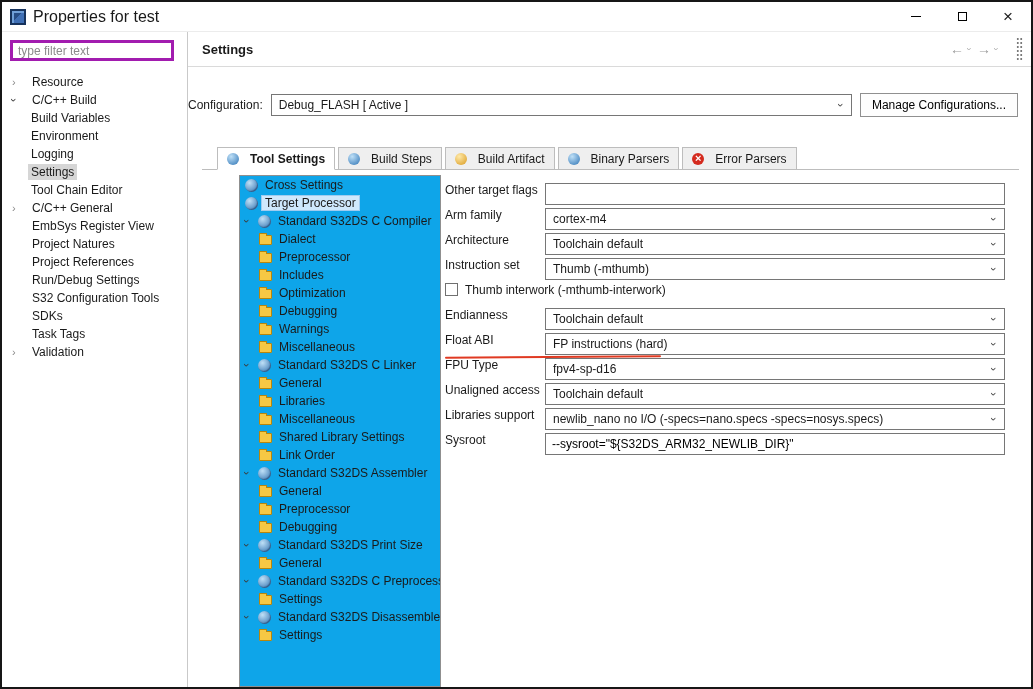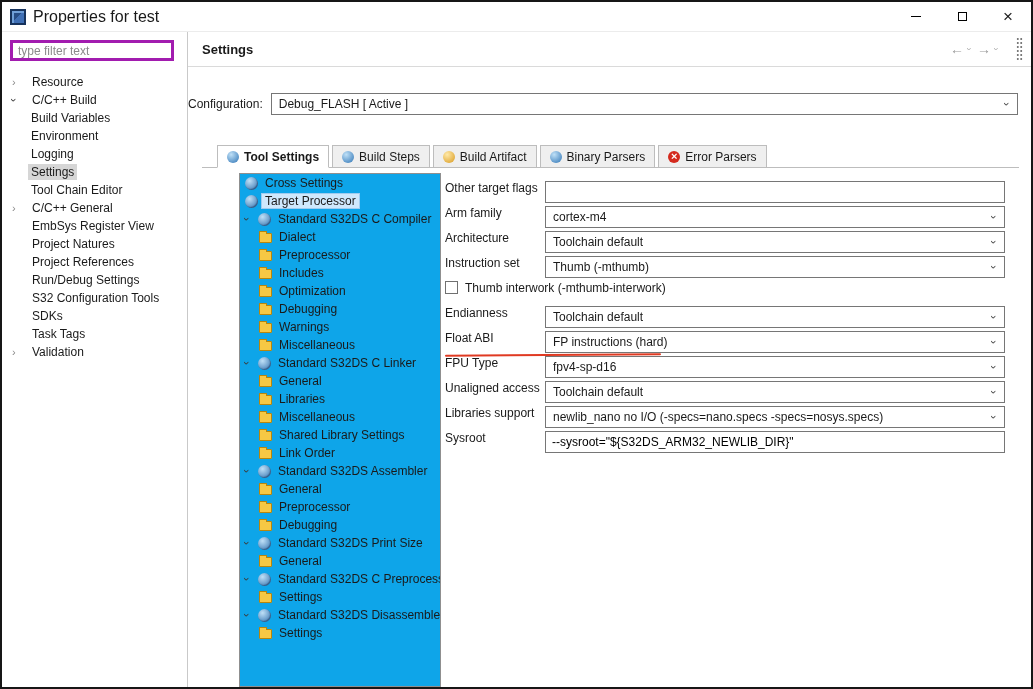--- a/index.html
+++ b/index.html
@@ -47,21 +47,21 @@
   .config-row { display:flex; align-items:center; gap:8px; margin:26px 13px 0 0; flex:none; }
   .combo { height:22px; border:1px solid #767676; background:#fff; display:flex; align-items:center; padding:0 2px 0 7px; min-width:0; }
   .combo .val { flex:1; overflow:hidden; white-space:nowrap; text-overflow:ellipsis; }
   .combo .caret { flex:none; width:16px; text-align:center; color:#474747; font-size:11px; }
   .combo .caret .g { display:inline-block; transform:rotate(90deg); }
   .config-row .combo { flex:1; }
   .btn { flex:none; height:24px; border:1px solid #8f8f8f; background:#fdfdfd; font:inherit; padding:0 11px; cursor:default; }
 
   .tabwrap { flex:1; display:flex; flex-direction:column; min-height:0; margin:30px 12px 0 14px; }
   .tabs { display:flex; margin-left:15px; margin-bottom:-1px; position:relative; z-index:2; gap:3px; flex:none; }
-  .tab { height:23px; display:flex; align-items:center; gap:5px; padding:0 9px; border:1px solid #bdbdbd; background:#efefef; cursor:default; white-space:nowrap; }
+  .tab { height:23px; display:flex; align-items:center; gap:11px; padding:0 9px; border:1px solid #bdbdbd; background:#efefef; cursor:default; white-space:nowrap; }
   .tab.active { background:#fff; border-bottom-color:#fff; font-weight:bold; }
   .tab-ico { width:12px; height:12px; border-radius:50%; flex:none; position:relative; }
   .tool-settings-icon, .build-steps-icon, .binary-parsers-icon { background:radial-gradient(circle at 35% 30%, #bfe0f7, #2e74b5); }
   .build-artifact-icon { background:radial-gradient(circle at 35% 30%, #ffe9a8, #d99a1f); }
   .error-parsers-icon { background:#d42a1e; }
   .error-parsers-icon::before { content:"×"; position:absolute; left:0; top:-1px; width:12px; text-align:center; color:#fff; font-size:11px; font-weight:bold; line-height:13px; }
 
   .tab-panel { flex:1; border-top:1px solid #bdbdbd; display:flex; gap:4px; padding:5px 8px 0 37px; min-height:0; }
 
   
@@ -194,20 +194,21 @@
         </div>
       </div>
       <div class="hsep"></div>
 
       <div class="config-row">
         <label>Configuration:</label>
         <div class="combo">
           <span class="val">Debug_FLASH  [ Active ]</span>
           <span class="caret"><span class="g">›</span></span>
         </div>
+        <button class="btn">Manage Configurations...</button>
       </div>
 
       <div class="tabwrap">
         <div class="tabs" id="tabs">
             <div class="tab active">
               <span class="tab-ico tool-settings-icon"></span>
               <span class="tab-lbl">Tool Settings</span>
             </div>
             <div class="tab">
               <span class="tab-ico build-steps-icon"></span>

